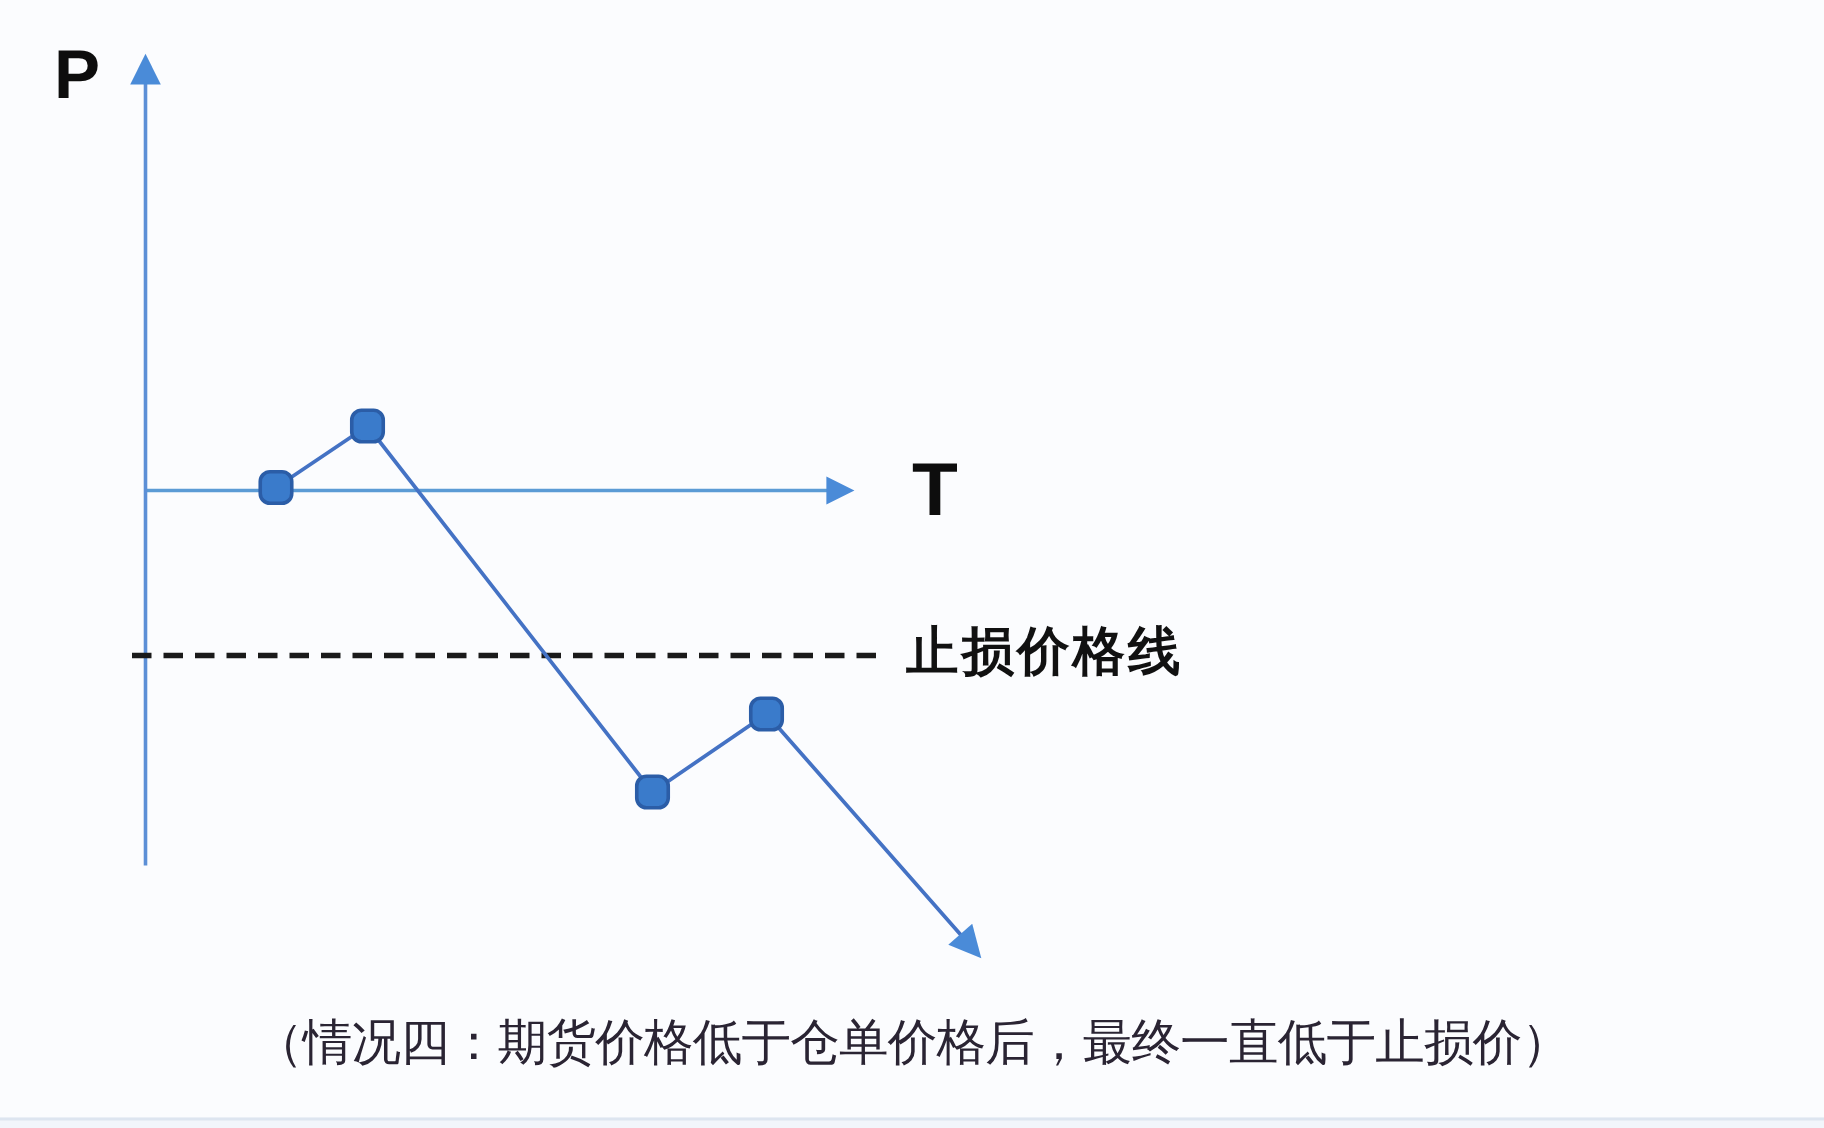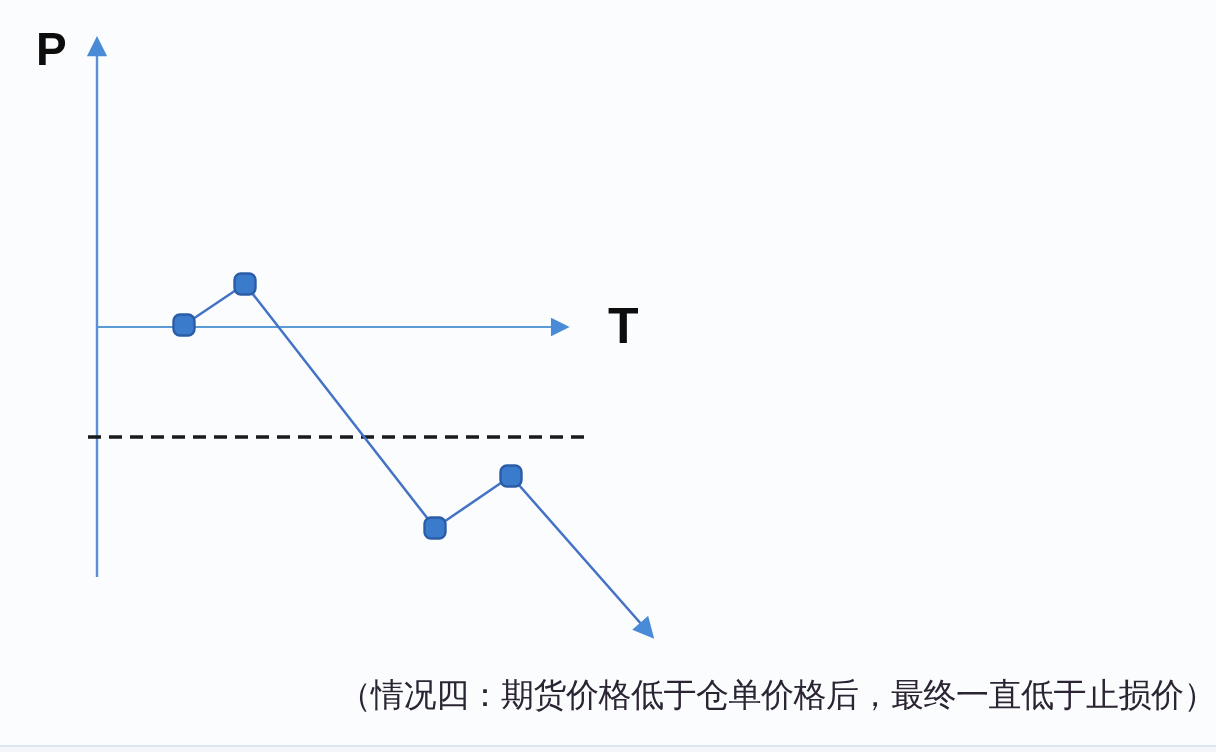--- a/index.html
+++ b/index.html
@@ -49,21 +49,21 @@
     letter-spacing: 2px;
     color: #111111;
     line-height: 1;
     white-space: nowrap;
   }
   .caption {
     position: absolute;
     left: 0;
     right: 0;
     top: 673px;
-    text-align: right;
+    text-align: center;
     font-size: 33px;
     letter-spacing: -0.5px;
     color: #2a2433;
     line-height: 1.35;
     white-space: nowrap;
   }
   .bottom-strip {
     position: absolute;
     left: 0;
     right: 0;
@@ -93,18 +93,19 @@
         <rect x="234.5" y="273.5" width="21" height="21" rx="6.5" ry="6.5" fill="#3a7bcb" stroke="#2b5da7" stroke-width="2.4"></rect>
         <rect x="424.5" y="517.5" width="21" height="21" rx="6.5" ry="6.5" fill="#3a7bcb" stroke="#2b5da7" stroke-width="2.4"></rect>
         <rect x="500.5" y="465.5" width="21" height="21" rx="6.5" ry="6.5" fill="#3a7bcb" stroke="#2b5da7" stroke-width="2.4"></rect>
       </g>
   </svg>
 
   <div class="axis-label label-p">P</div>
 
   <div class="axis-label label-t">T</div>
 
+  <div class="label-stoploss">止损价格线</div>
 
   <div class="caption">（情况四：期货价格低于仓单价格后，最终一直低于止损价）</div>
 
   <div class="bottom-strip"></div>
 
 </div>
 
 </body></html>

